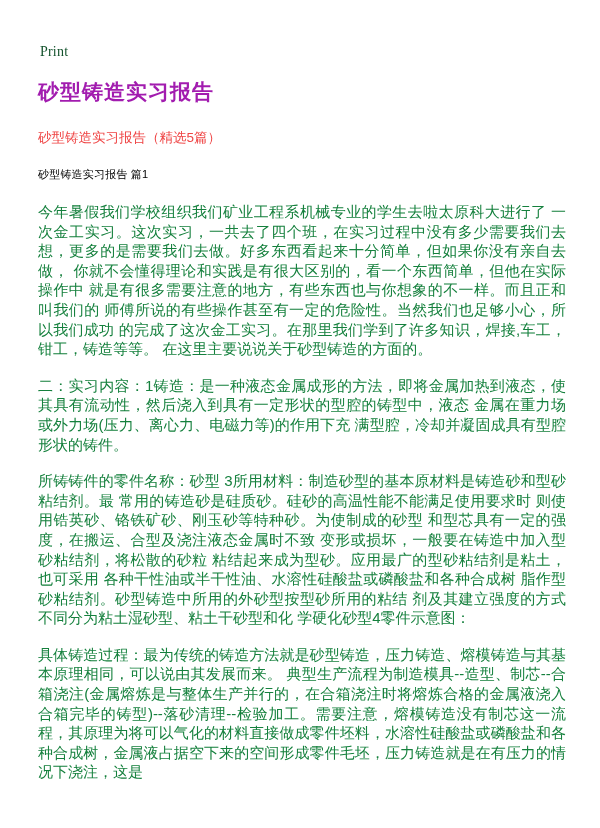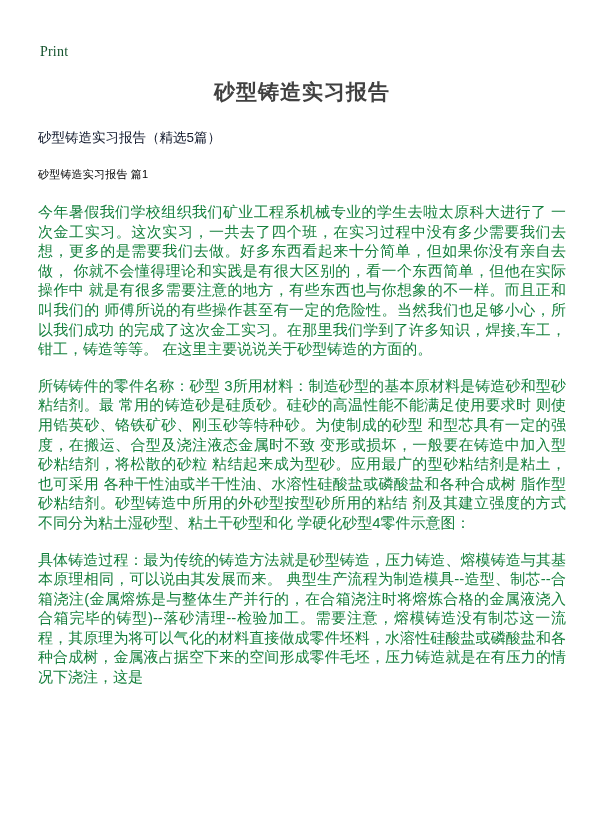--- a/index.html
+++ b/index.html
@@ -34,31 +34,30 @@
   }
   .content {
     position: absolute;
     left: 38px;
     top: 78px;
     width: 528px;
   }
   .doc-title {
     font-size: 21px;
     font-weight: bold;
-    text-align: center;
     line-height: 28px;
     margin: 0 0 22px 0;
     letter-spacing: 1px;
-    color: #404040;
+    color: #a21caf;
   }
   .subtitle {
     font-size: 13.5px;
     line-height: 20px;
     margin: 12px 0 16px 0;
-    color: #0f172a;
+    color: #ef4444;
   }
   .section-heading {
     font-size: 11px;
     font-weight: normal;
     line-height: 20px;
     margin: 0 0 18px 0;
     color: #000000;
     letter-spacing: 0.2px;
   }
   .para {
@@ -85,19 +84,20 @@
 
     <h1 class="doc-title">砂型铸造实习报告</h1>
 
     <p class="subtitle">砂型铸造实习报告（精选5篇）</p>
 
     <h2 class="section-heading">砂型铸造实习报告 篇1</h2>
 
     <p class="para">今年暑假我们学校组织我们矿业工程系机械专业的学生去啦太原科大进行了 一次金工实习。这次实习，一共去了四个班，在实习过程中没有多少需要我们去 想，更多的是需要我们去做。好多东西看起来十分简单，但如果你没有亲自去做， 你就不会懂得理论和实践是有很大区别的，看一个东西简单，但他在实际操作中 就是有很多需要注意的地方，有些东西也与你想象的不一样。而且正和叫我们的 师傅所说的有些操作甚至有一定的危险性。当然我们也足够小心，所以我们成功 的完成了这次金工实习。在那里我们学到了许多知识，焊接,车工，钳工，铸造等等。 在这里主要说说关于砂型铸造的方面的。</p>
 
 
+    <p class="para">二：实习内容：1铸造：是一种液态金属成形的方法，即将金属加热到液态，使 其具有流动性，然后浇入到具有一定形状的型腔的铸型中，液态 金属在重力场或外力场(压力、离心力、电磁力等)的作用下充 满型腔，冷却并凝固成具有型腔形状的铸件。</p>
 
     <p class="para">所铸铸件的零件名称：砂型 3所用材料：制造砂型的基本原材料是铸造砂和型砂粘结剂。最 常用的铸造砂是硅质砂。硅砂的高温性能不能满足使用要求时 则使用锆英砂、铬铁矿砂、刚玉砂等特种砂。为使制成的砂型 和型芯具有一定的强度，在搬运、合型及浇注液态金属时不致 变形或损坏，一般要在铸造中加入型砂粘结剂，将松散的砂粒 粘结起来成为型砂。应用最广的型砂粘结剂是粘土，也可采用 各种干性油或半干性油、水溶性硅酸盐或磷酸盐和各种合成树 脂作型砂粘结剂。砂型铸造中所用的外砂型按型砂所用的粘结 剂及其建立强度的方式不同分为粘土湿砂型、粘土干砂型和化 学硬化砂型4零件示意图：</p>
 
     <p class="para">具体铸造过程：最为传统的铸造方法就是砂型铸造，压力铸造、熔模铸造与其基本原理相同，可以说由其发展而来。 典型生产流程为制造模具--造型、制芯--合箱浇注(金属熔炼是与整体生产并行的，在合箱浇注时将熔炼合格的金属液浇入合箱完毕的铸型)--落砂清理--检验加工。需要注意，熔模铸造没有制芯这一流程，其原理为将可以气化的材料直接做成零件坯料，水溶性硅酸盐或磷酸盐和各种合成树，金属液占据空下来的空间形成零件毛坯，压力铸造就是在有压力的情况下浇注，这是</p>
 
   </div>
 </div>
 
 </body></html>

